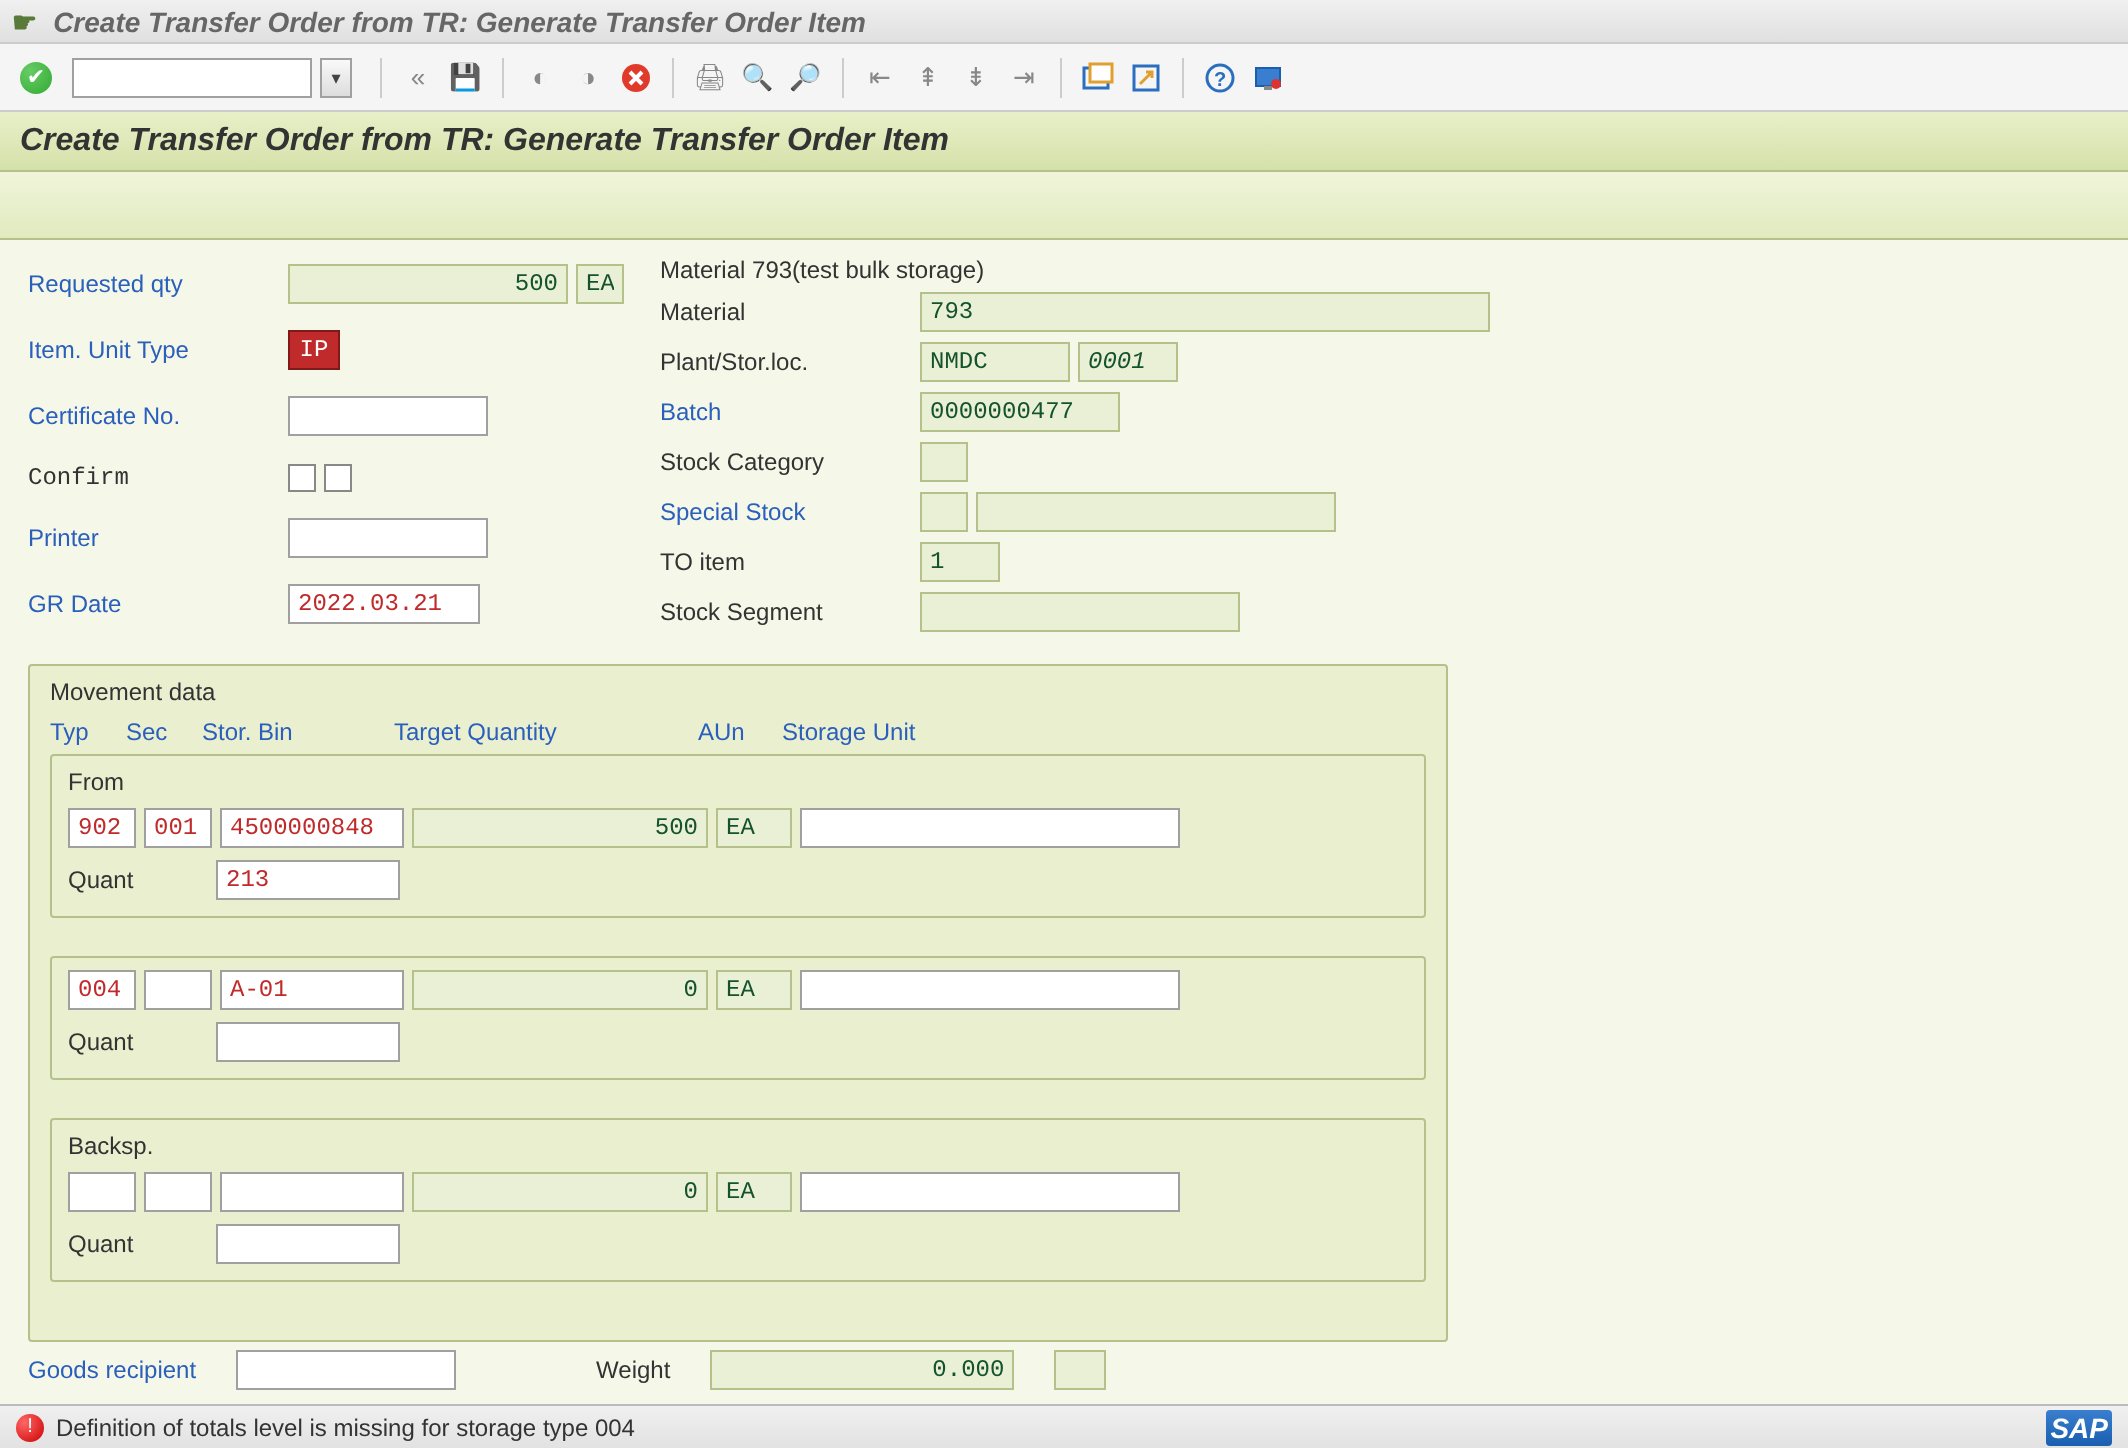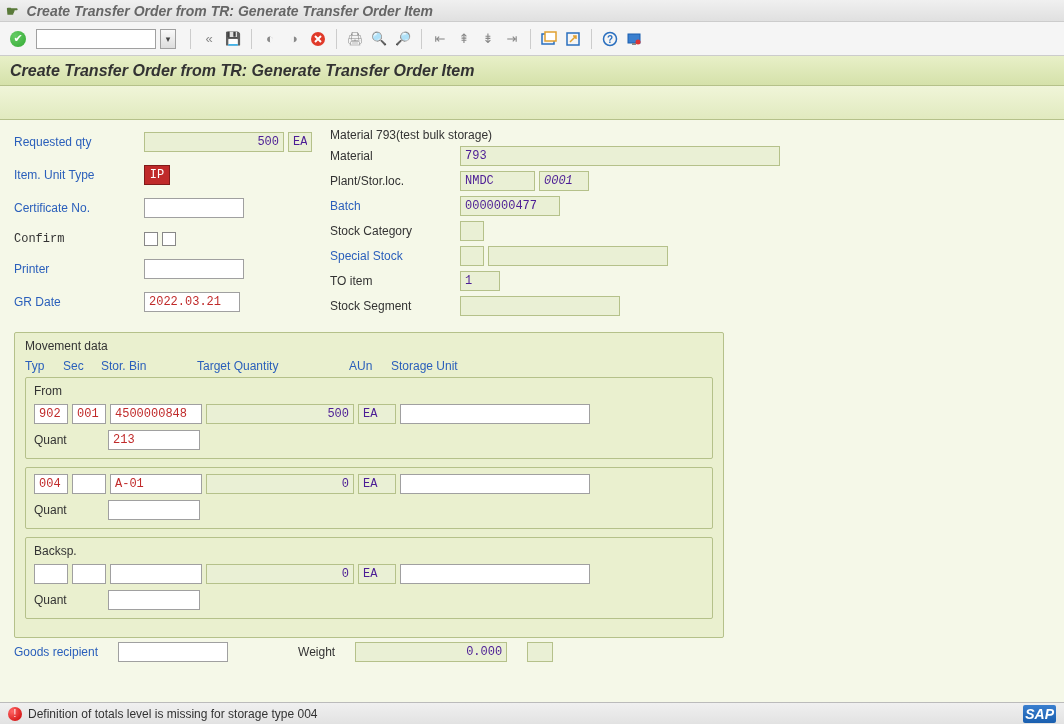--- a/index.html
+++ b/index.html
@@ -129,27 +129,27 @@
   .right-col { grid-template-columns: 130px auto; }
   .lbl { color: #2a5fbb; font-size: 12px; }
   .lbl.dark { color: #333; }
   .field {
     height: 20px;
     border: 1px solid #a0a0a0;
     background: #fff;
     padding: 0 4px;
     font-size: 12px;
     font-family: 'Courier New', monospace;
-    color: #4c1d95;
+    color: #14532d;
   }
   .field.num { text-align: right; }
   .field.ro { background: #eaf0d5; border: 1px solid #b5c18a; }
   .field.red-text { color: #c02a2a; }
   .field.red-bg { background: #c02a2a; color: #fff; border:1px solid #801a1a; }
-  .field.wide { width: 320px; }
+  .field.wide { width: 285px; }
   .chk {
     width: 14px; height: 14px;
     border: 1px solid #888;
     background: #fff;
     display:inline-block;
   }
   .row-inline { display: flex; gap: 4px; align-items: center; }
   .mat-title { color: #333; margin-bottom: 4px; }
 
   
@@ -171,21 +171,21 @@
     grid-template-columns: 34px 34px 92px 148px 38px 190px;
     gap: 4px;
     color: #2a5fbb;
     margin-bottom: 4px;
     font-size: 12px;
   }
   .subgroup {
     border: 1px solid #b5c18a;
     border-radius: 2px;
     padding: 6px 8px 8px 8px;
-    margin-bottom: 8px;
+    margin-bottom: 19px;
   }
   .subgroup .sg-title { color: #333; margin-bottom: 6px; }
   .sg-row {
     display: grid;
     grid-template-columns: 34px 34px 92px 148px 38px 190px;
     gap: 4px;
     align-items: center;
   }
   .sg-row2 {
     display: grid;

